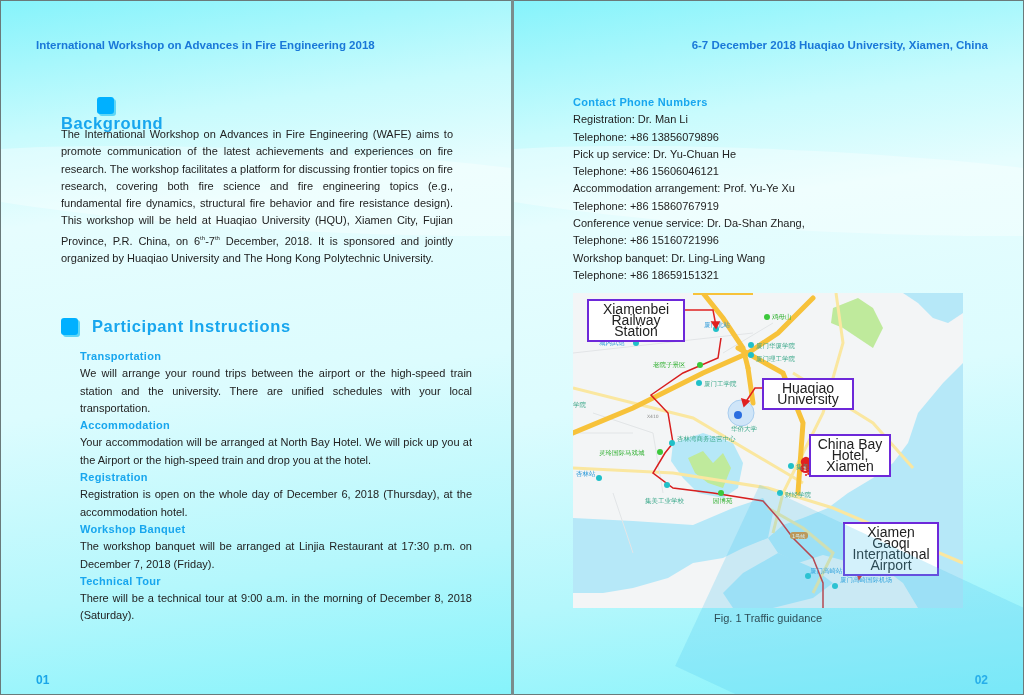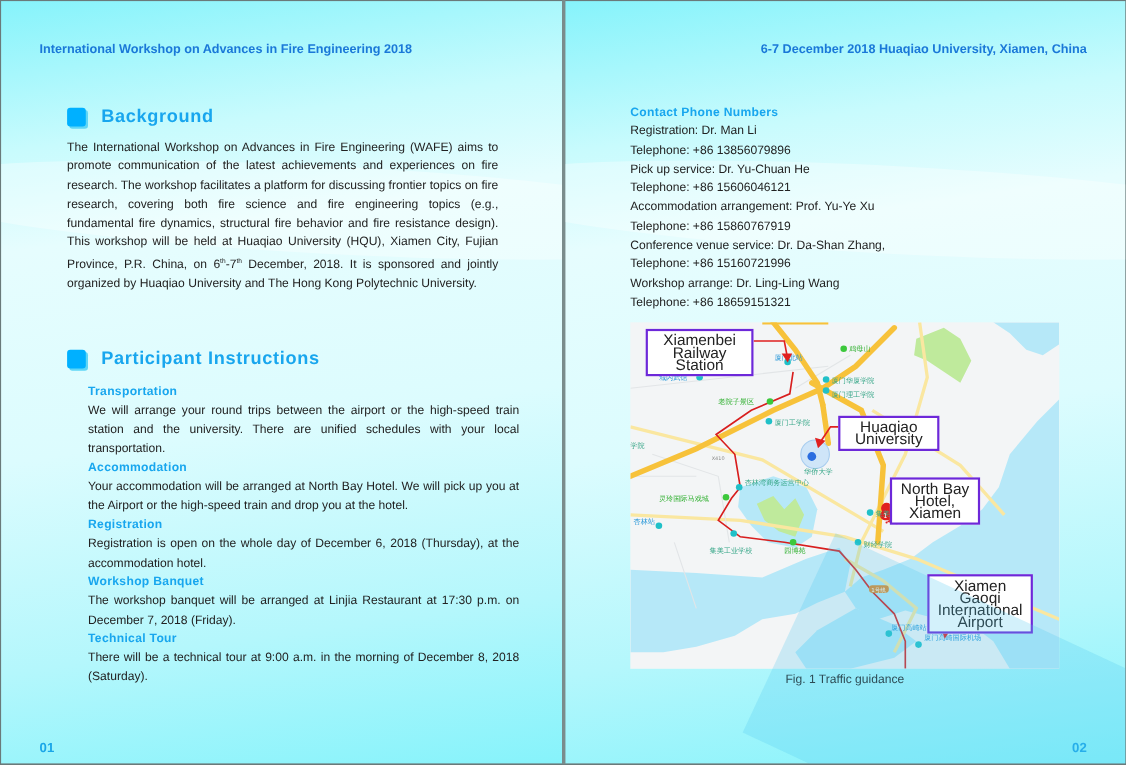--- a/index.html
+++ b/index.html
@@ -77,21 +77,21 @@
   }
 </style>
 </head>
 <body>
 
 <div class="spread">
 
   <div class="page left">
     <div class="run-head">International Workshop on Advances in Fire Engineering 2018</div>
 
-    <div class="section-title" style="top:96px;">
+    <div class="section-title" style="top:96px;flex-direction:column;">
       <span class="sq"></span>
       <span>Background</span>
     </div>
 
     <div class="body-text" style="top:125px;">
       <p><span>The International Workshop on Advances in Fire Engineering (WAFE) aims to promote communication of the latest achievements and experiences on fire research. The workshop facilitates a platform for discussing frontier topics on fire research, covering both fire science and fire engineering topics (e.g., fundamental fire dynamics, structural fire behavior and fire resistance design). This workshop will be held at Huaqiao University (HQU), Xiamen City, Fujian Province, P.R. China, on 6</span><sup>th</sup><span>-7</span><sup>th</sup><span> December, 2018. It is sponsored and jointly organized by Huaqiao University and The Hong Kong Polytechnic University.</span></p>
     </div>
 
     <div class="section-title" style="top:316px;">
       <span class="sq"></span>
@@ -132,21 +132,21 @@
     <div class="contacts">
       <div class="sub-head">Contact Phone Numbers</div>
       <div>Registration: Dr. Man Li</div>
       <div>Telephone: +86 13856079896</div>
       <div>Pick up service: Dr. Yu-Chuan He</div>
       <div>Telephone: +86 15606046121</div>
       <div>Accommodation arrangement: Prof. Yu-Ye Xu</div>
       <div>Telephone: +86 15860767919</div>
       <div>Conference venue service: Dr. Da-Shan Zhang,</div>
       <div>Telephone: +86 15160721996</div>
-      <div>Workshop arrange: Dr. Ling-Ling Wang</div>
+      <div>Workshop banquet: Dr. Ling-Ling Wang</div>
       <div>Telephone: +86 18659151321</div>
     </div>
 
     <div class="map">
       <svg width="390" height="315" viewBox="0 0 390 315">
 
         <path d="M390 70 L370 90 L345 120 L335 150 L320 170 L300 185 L275 200 L255 215 L230 225 L210 232 L195 245 L205 260 L225 270 L250 262 L280 270 L310 275 L330 290 L345 315 L390 315 Z" fill="#b6e8f8"></path>
         <path d="M330 0 L345 10 L360 25 L375 30 L390 20 L390 0 Z" fill="#b6e8f8"></path>
         <path d="M0 225 L60 228 L120 232 L160 215 L190 205 L200 220 L195 245 L170 255 L150 265 L120 270 L95 285 L60 295 L30 300 L0 300 Z" fill="#b6e8f8"></path>
         <path d="M205 260 L240 275 L260 290 L240 305 L200 315 L160 315 L150 300 L170 280 Z" fill="#b6e8f8"></path>
@@ -246,21 +246,21 @@
         </g>
       </svg>
       <div class="callout" style="left:14px;top:6px;width:98px;">
         <div>Xiamenbei Railway</div>
         <div>Station</div>
       </div>
       <div class="callout" style="left:189px;top:85px;width:92px;">
         <div>Huaqiao University</div>
       </div>
       <div class="callout" style="left:236px;top:141px;width:82px;">
-        <div>North Bay Hotel,</div>
+        <div>China Bay Hotel,</div>
         <div>Xiamen</div>
       </div>
       <div class="callout" style="left:270px;top:229px;width:96px;">
         <div>Xiamen Gaoqi</div>
         <div>International Airport</div>
       </div>
     </div>
 
     <div class="caption">Fig. 1 Traffic guidance</div>
 

